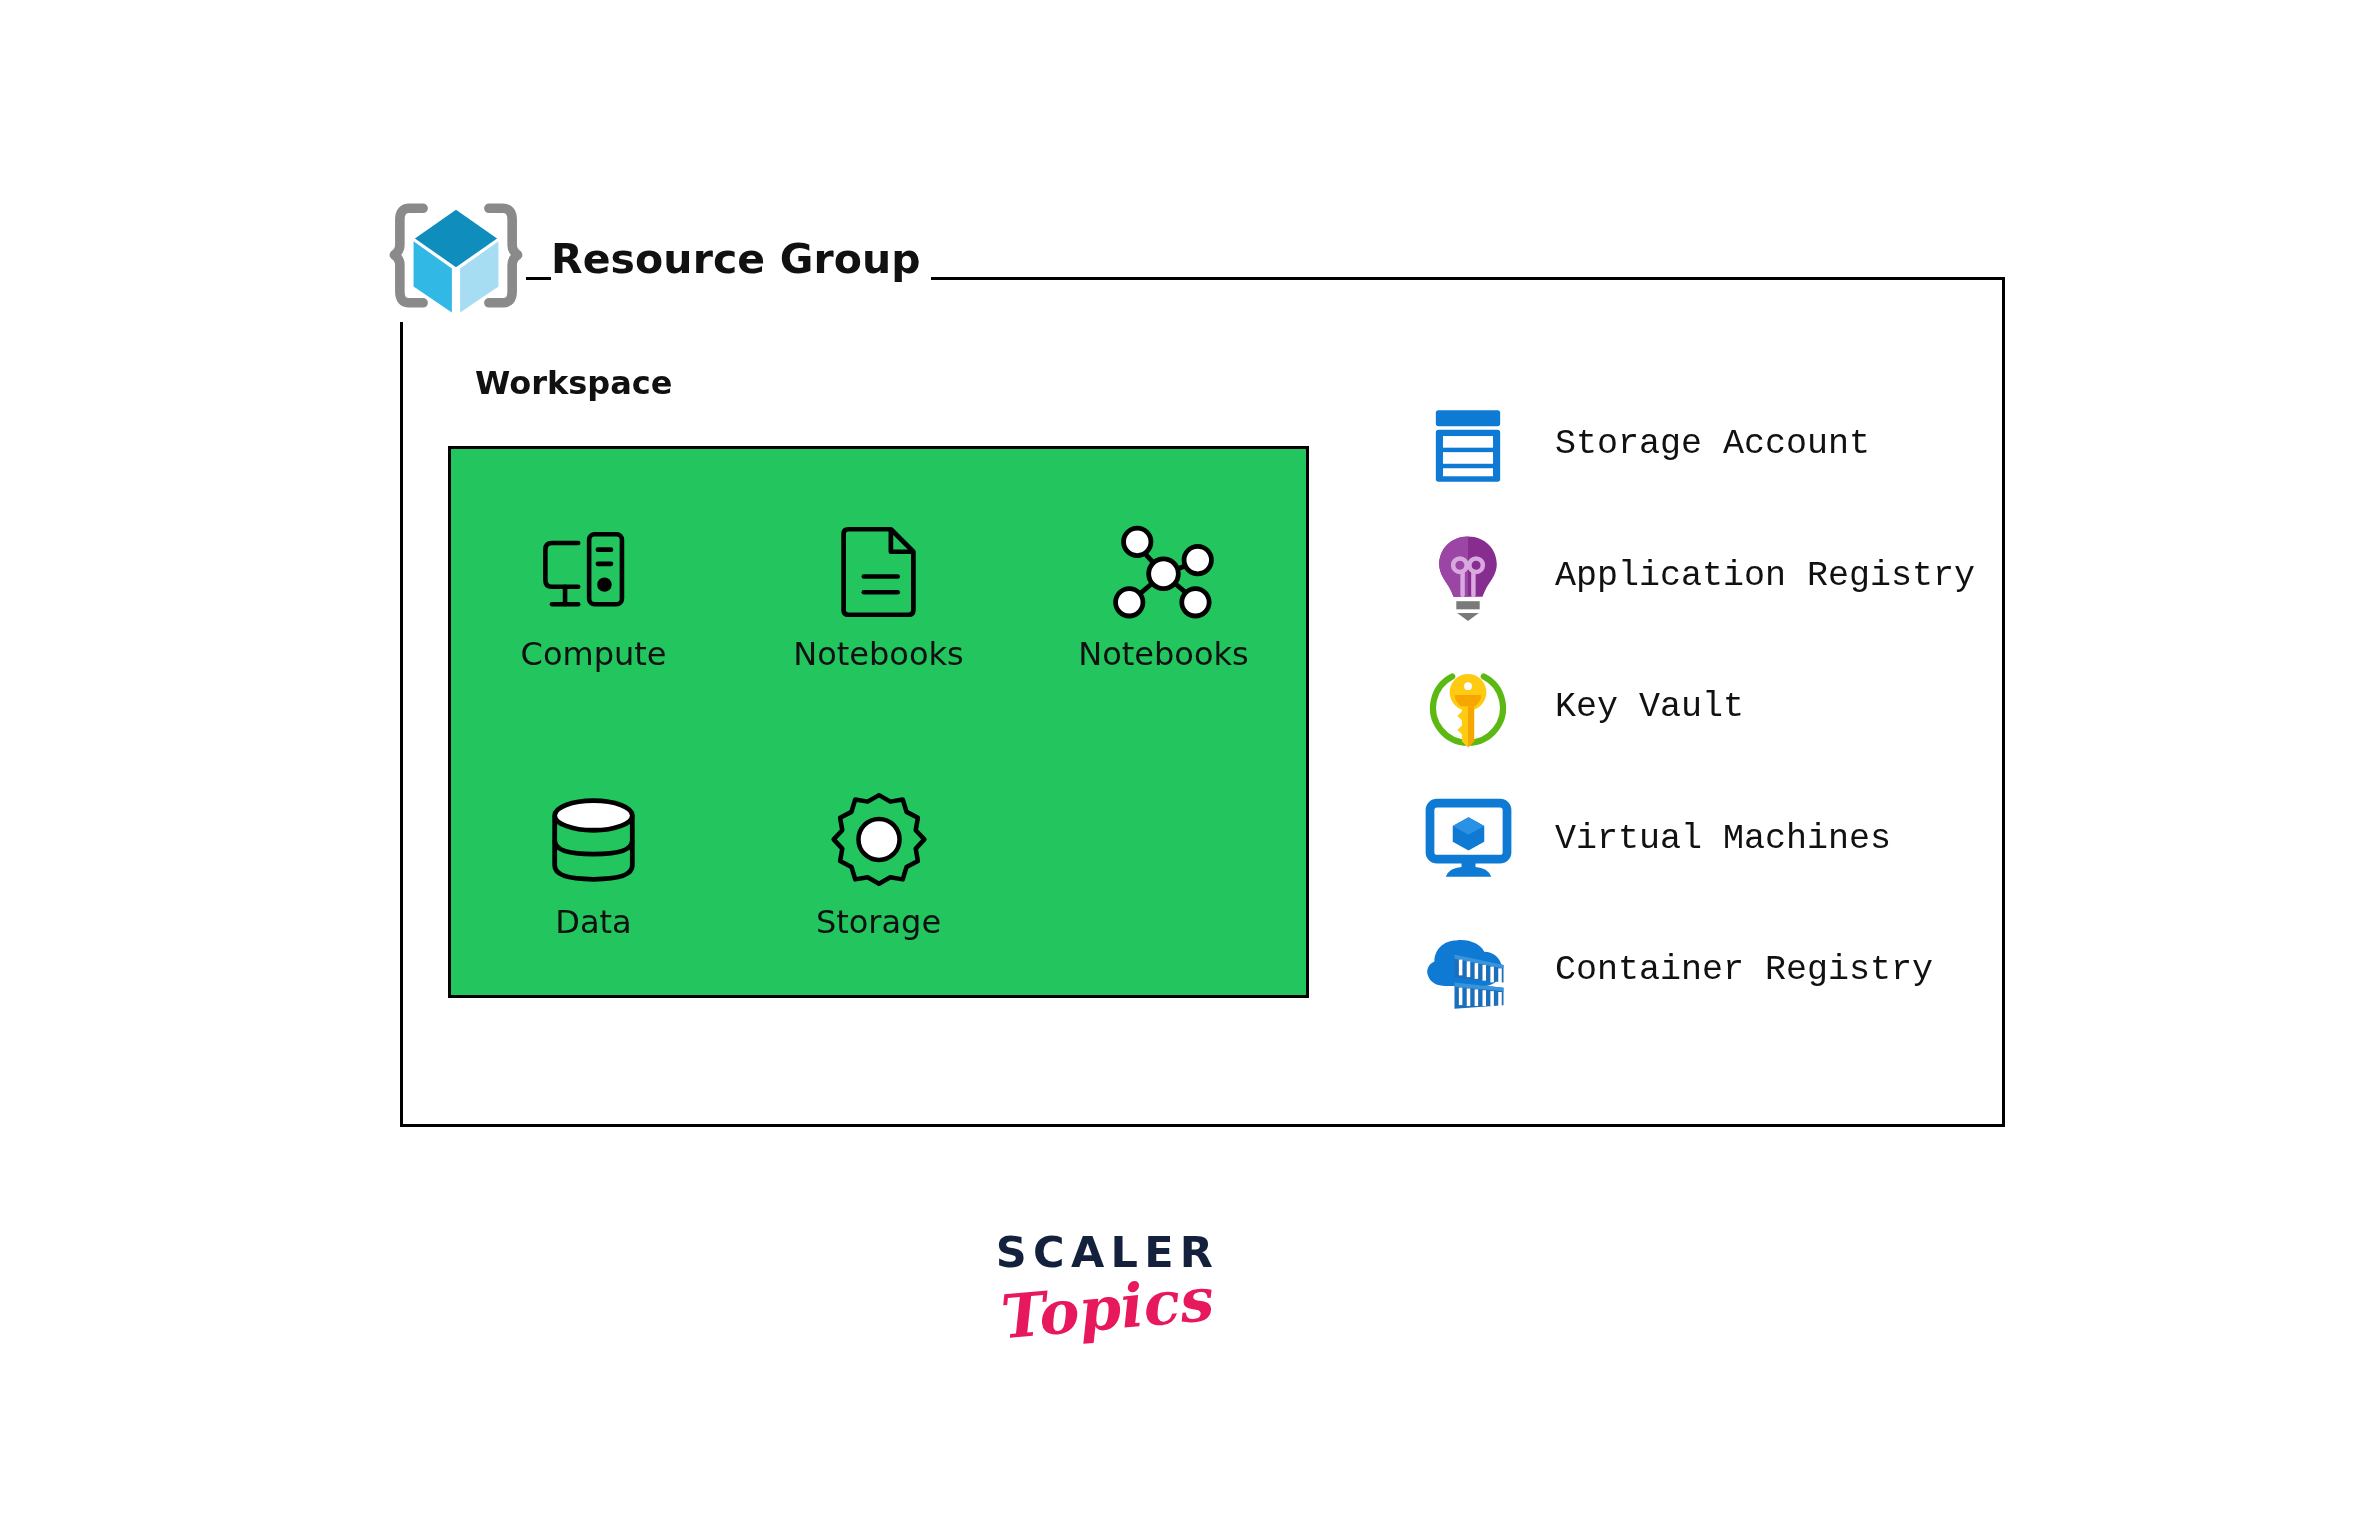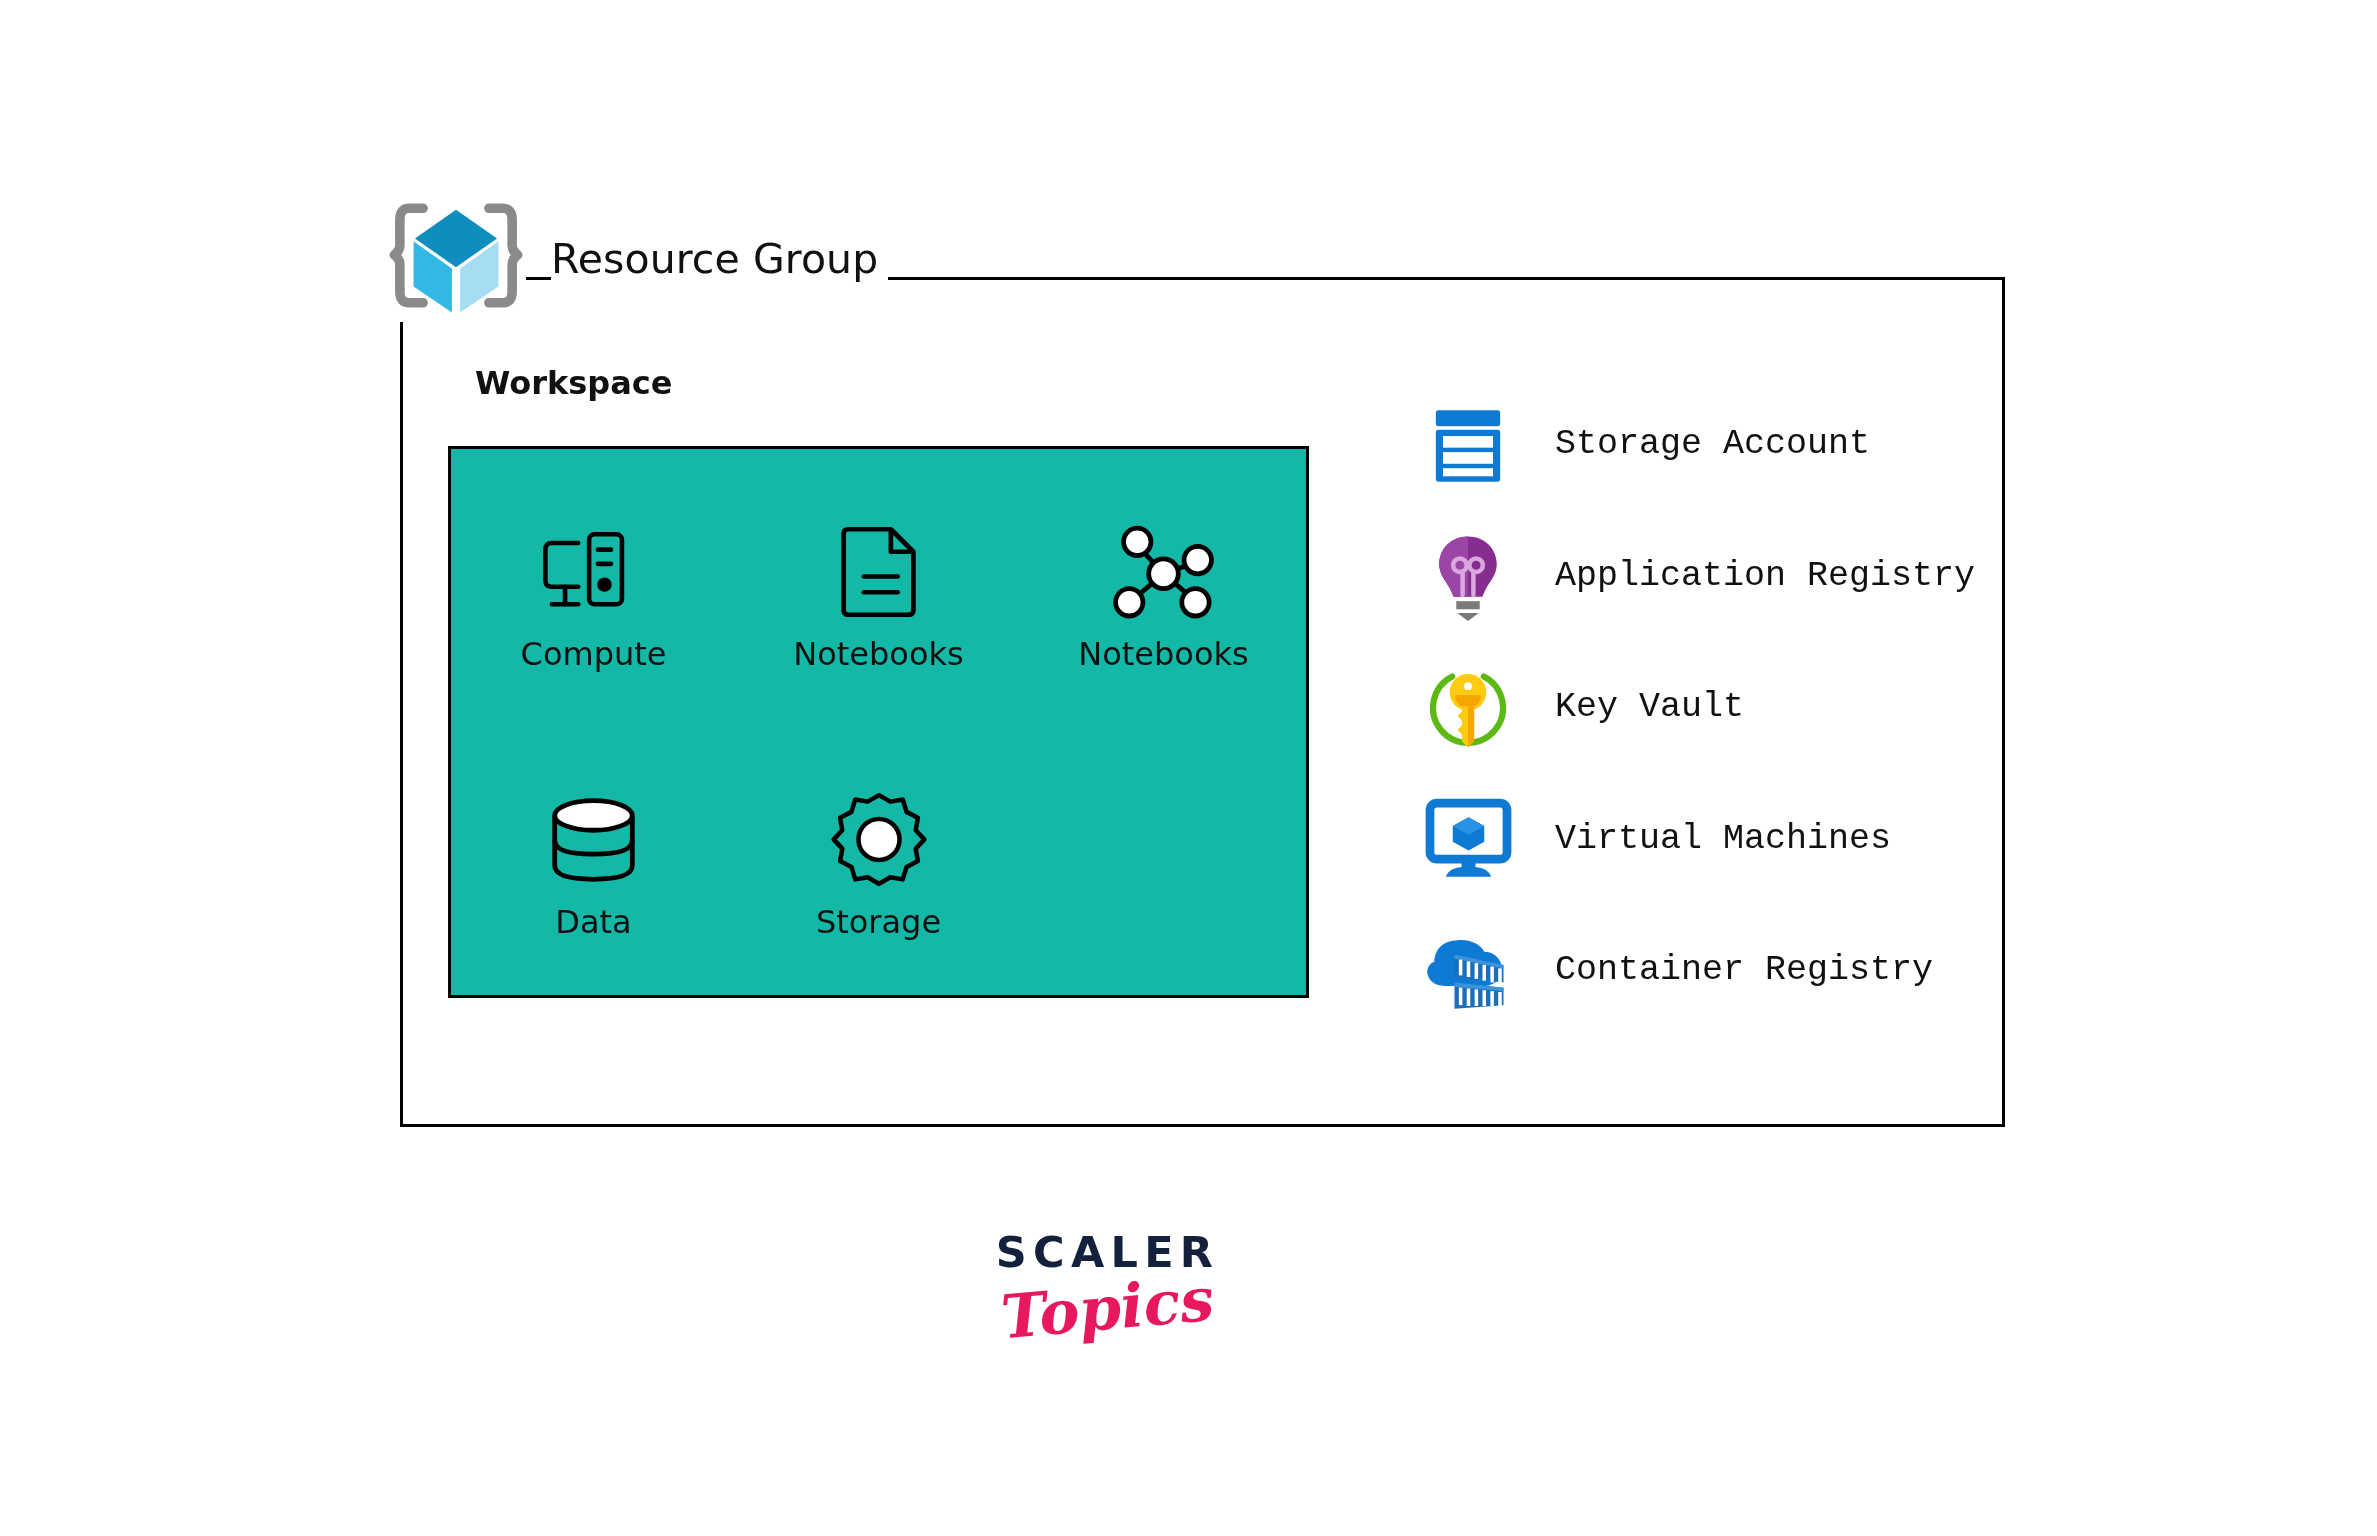--- a/index.html
+++ b/index.html
@@ -38,21 +38,21 @@
     z-index: 5;
   }
   #resource-group-icon {
     width: 140px;
     height: 126px;
     background: #ffffff;
     display: block;
   }
   #resource-group-title {
     font-size: 41px;
-    font-weight: normal;
+    font-weight: bold;
     color: #111111;
     letter-spacing: 0.1px;
     white-space: nowrap;
     background: #ffffff;
     padding: 0 9.8px 0 0;
   }
 
   
   #workspace-title {
     position: absolute;
@@ -66,21 +66,21 @@
 
   
   #workspace-box {
     position: absolute;
     left: 448px;
     top: 446px;
     width: 861px;
     height: 552px;
     border: 3.5px solid #000000;
     box-sizing: border-box;
-    background: #14b8a6;
+    background: #22c55e;
   }
 
   #workspace-grid {
     position: absolute;
     left: 0;
     top: 0;
     width: 100%;
     height: 100%;
     display: grid;
     grid-template-columns: repeat(3, 1fr);

